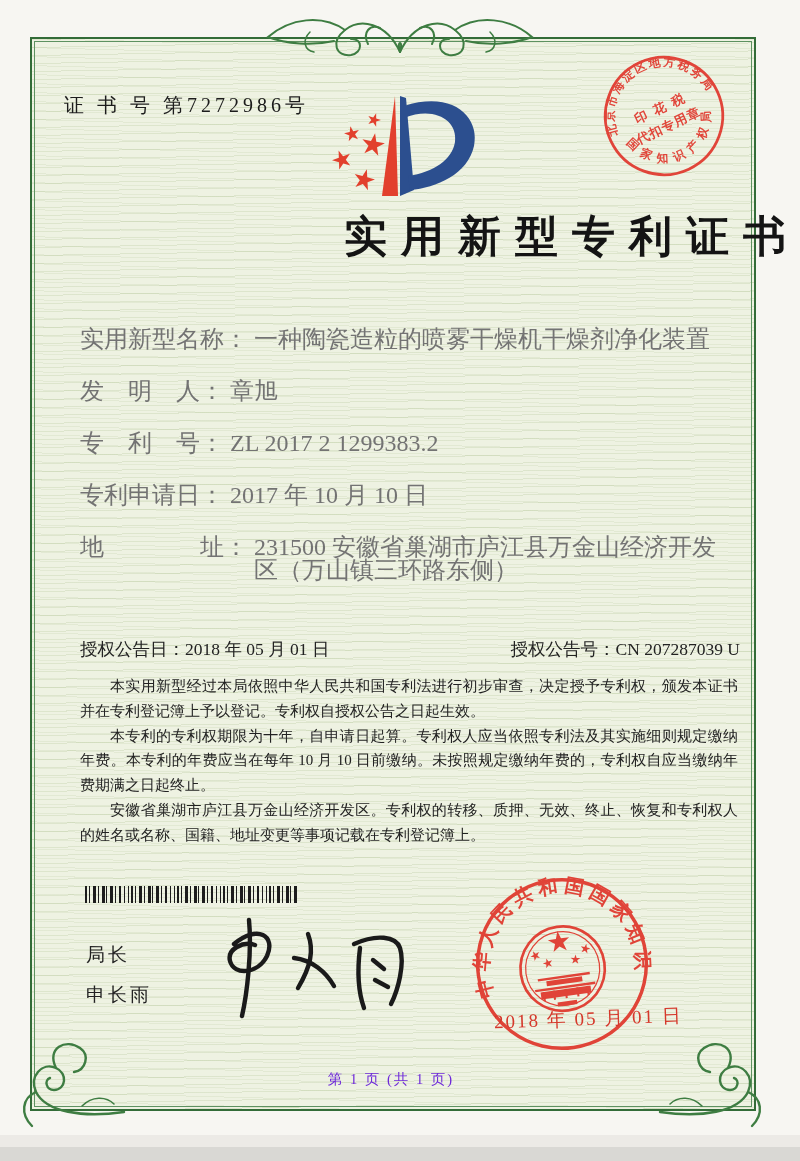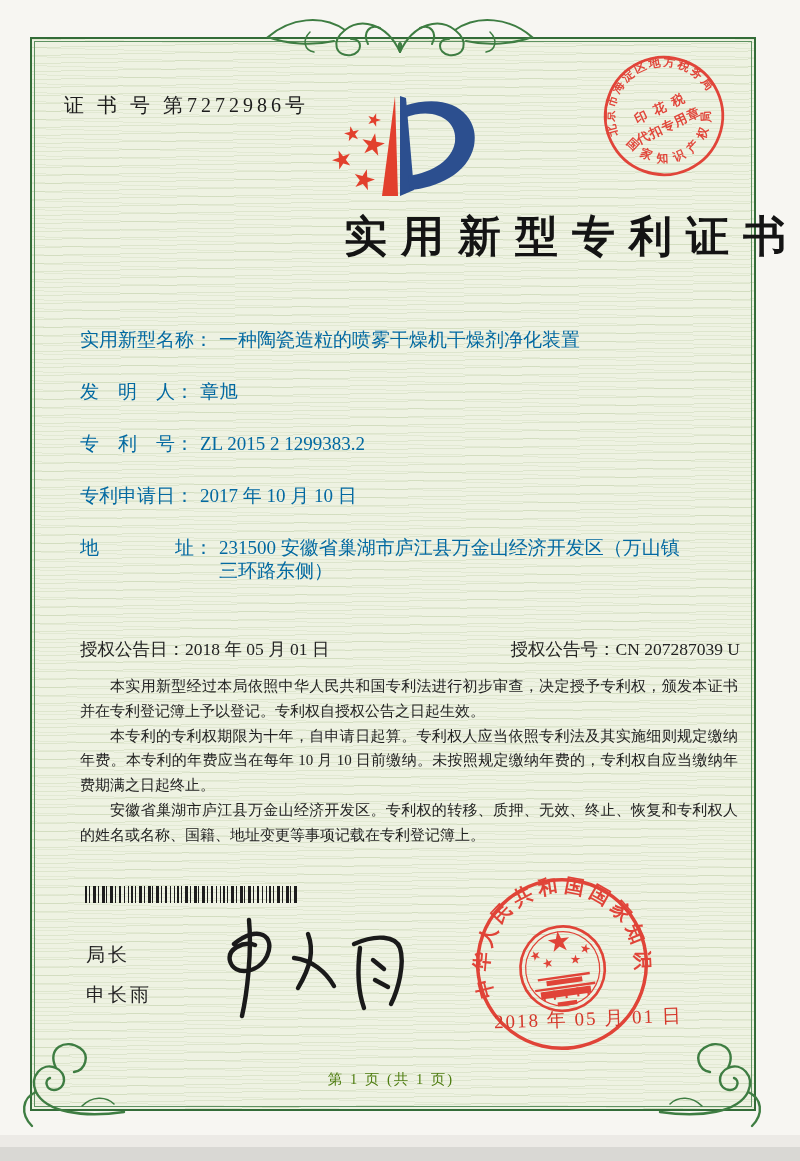--- a/index.html
+++ b/index.html
@@ -21,21 +21,21 @@
   .cert-no{position:absolute;left:64px;top:92px;font-size:20px;letter-spacing:4px;color:#1c1c1c;}
 
   .logo{position:absolute;left:294px;top:88px;width:212px;height:120px;}
 
   .tax-stamp{position:absolute;left:600px;top:52px;width:128px;height:128px;
     transform:rotate(-25deg);opacity:.92;}
 
   .title{position:absolute;left:0;right:0;top:208px;text-align:right;
     font-size:43px;font-weight:700;letter-spacing:14px;text-indent:14px;color:#141414;}
 
-  .fields{position:absolute;left:80px;top:328px;width:662px;font-size:19px;color:#0369a1;}
+  .fields{position:absolute;left:80px;top:328px;width:662px;font-size:24px;color:#737373;}
   .field-row{margin-bottom:29px;line-height:23px;white-space:nowrap;}
   .field-row.last{margin-bottom:0;}
   .field-label{display:inline;}
   .field-value{display:inline-block;vertical-align:top;max-width:472px;white-space:normal;margin-left:6px;}
 
   .grant-row{position:absolute;left:80px;top:638px;width:660px;display:flex;
     justify-content:space-between;font-size:17.5px;color:#222;line-height:23px;}
 
   .body-text{position:absolute;left:80px;top:674px;width:658px;font-size:15px;
     line-height:24.8px;color:#222;text-align:justify;}
@@ -58,21 +58,21 @@
   .signoff-title{position:absolute;left:86px;top:942px;font-size:19px;letter-spacing:3px;color:#222;}
   .signoff-name{position:absolute;left:86px;top:982px;font-size:19px;letter-spacing:3px;color:#222;}
   .signature{position:absolute;left:196px;top:912px;width:232px;height:108px;}
 
   .seal{position:absolute;left:472px;top:874px;width:180px;height:180px;
     transform:rotate(-8deg);opacity:.93;}
   .seal-date{position:absolute;left:494px;top:1006px;font-size:19px;color:#d5382b;
     letter-spacing:2px;white-space:nowrap;transform:rotate(-2deg);}
 
   .footer{position:absolute;left:30px;top:1070px;width:722px;text-align:center;
-    font-size:14.5px;letter-spacing:2px;color:#4d7c0f;}
+    font-size:14.5px;letter-spacing:2px;color:#6d28d9;}
 
   .scan-band-light{position:absolute;left:0;right:0;bottom:14px;height:12px;background:#eceae6;}
   .scan-band-dark{position:absolute;left:0;right:0;bottom:0;height:14px;background:#d9d8d4;}
 </style>
 </head>
 <body>
 
 <div class="sheet">
 
   <div class="frame"></div>
@@ -154,21 +154,21 @@
   <div class="title">实用新型专利证书</div>
 
   <div class="fields">
     <div class="field-row">
       <span class="field-label">实用新型名称：</span><span class="field-value">一种陶瓷造粒的喷雾干燥机干燥剂净化装置</span>
     </div>
     <div class="field-row">
       <span class="field-label">发　明　人：</span><span class="field-value">章旭</span>
     </div>
     <div class="field-row">
-      <span class="field-label">专　利　号：</span><span class="field-value">ZL 2015 2 1299383.2</span>
+      <span class="field-label">专　利　号：</span><span class="field-value">ZL 2017 2 1299383.2</span>
     </div>
     <div class="field-row">
       <span class="field-label">专利申请日：</span><span class="field-value">2017 年 10 月 10 日</span>
     </div>
     <div class="field-row last">
       <span class="field-label">地　　　　址：</span><span class="field-value">231500 安徽省巢湖市庐江县万金山经济开发区（万山镇三环路东侧）</span>
     </div>
   </div>
 
   <div class="grant-row">

